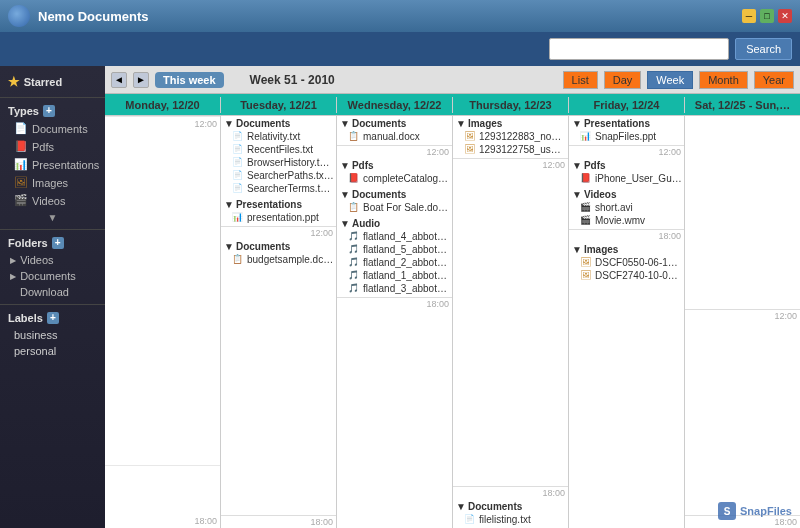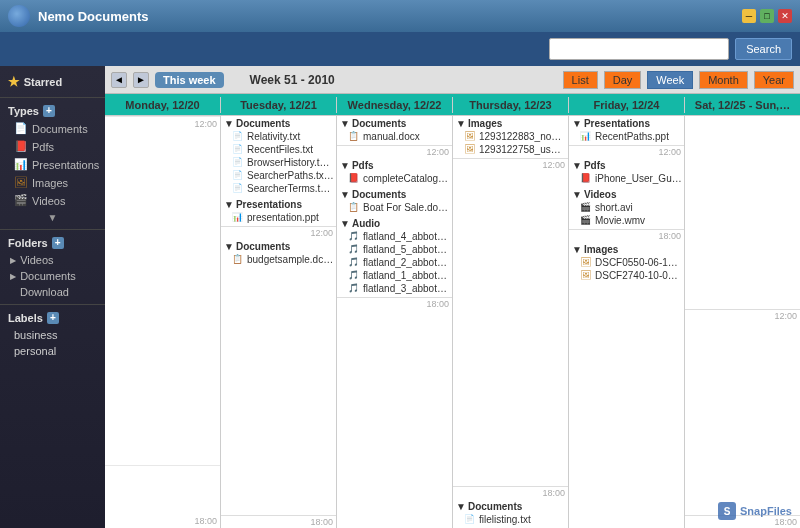--- a/index.html
+++ b/index.html
@@ -429,21 +429,21 @@
         </div>
 
         <div class="cal-col">
           <div class="cal-section">
             <div class="cal-category">
               <span>▼</span>
               <span>Presentations</span>
             </div>
             <div class="cal-file">
                 <span class="file-icon icon-ppt">📊</span>
-                <span>RecentPaths.ppt</span>
+                <span>SnapFiles.ppt</span>
               </div>
           </div>
           <div style="border-top:1px solid #ddd;font-size:9px;color:#aaa;text-align:right;padding:1px 3px;">12:00</div>
           <div class="cal-section">
             <div class="cal-category">
               <span>▼</span>
               <span>Pdfs</span>
             </div>
             <div class="cal-file">
                 <span class="file-icon icon-pdf">📕</span>

